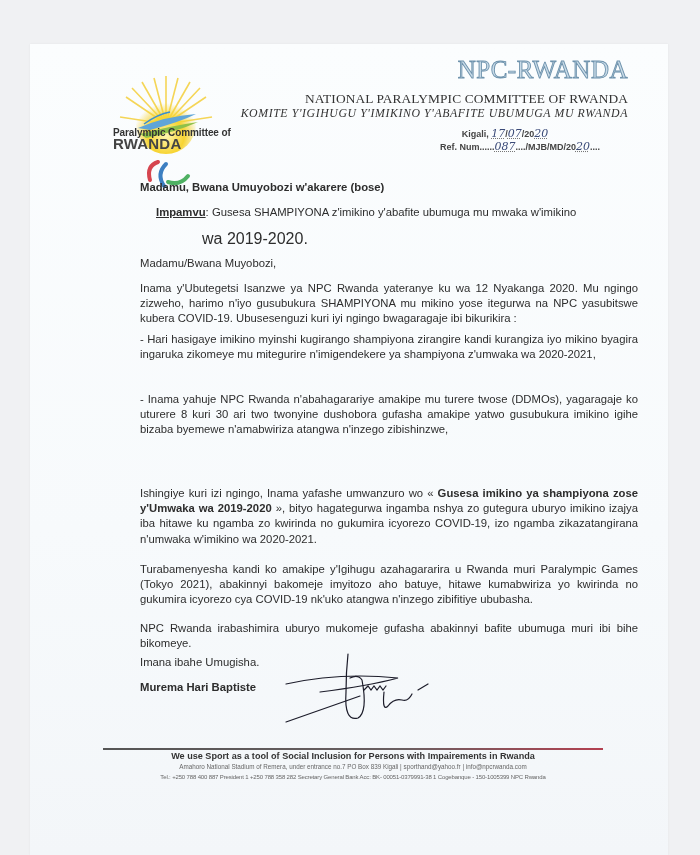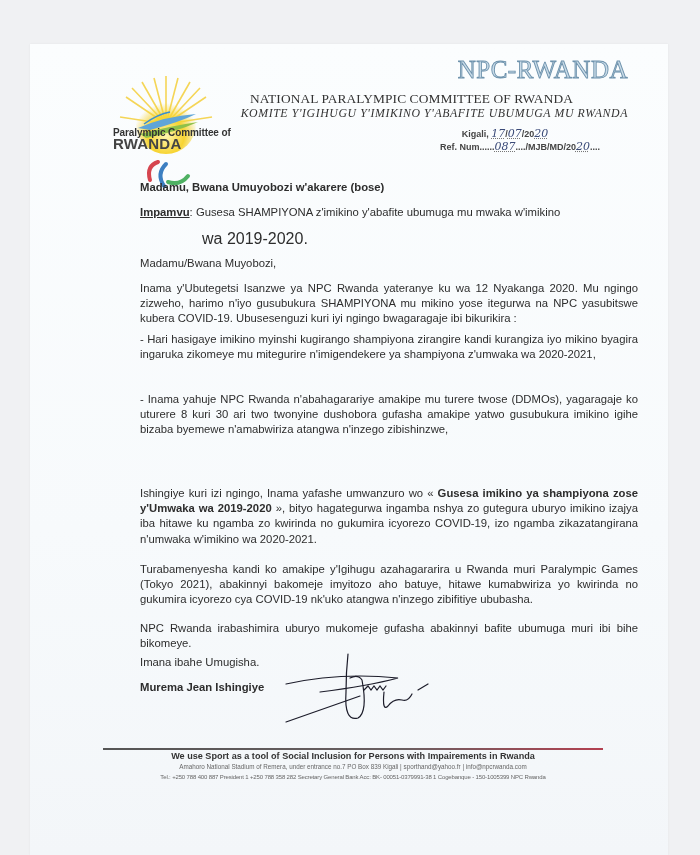--- a/index.html
+++ b/index.html
@@ -26,21 +26,21 @@
     font-size: 15px; font-weight: bold; color: #444; letter-spacing: 0.2px;
   }
   
   .org-title {
     position: absolute; left: 380px; top: 12px; width: 218px; text-align: right;
     font-family: "Liberation Serif", serif; font-size: 25px; letter-spacing: 0.5px;
     color: #c9dbe8;
     -webkit-text-stroke: 0.9px #6f93ad;
   }
   .org-full {
-    position: absolute; left: 220px; top: 47px; width: 378px; text-align: left;
+    position: absolute; left: 220px; top: 47px; width: 378px; text-align: right;
     font-family: "Liberation Serif", serif; font-size: 13.4px; color: #333; letter-spacing: 0.1px;
   }
   .org-kiny {
     position: absolute; left: 180px; top: 62px; width: 418px; text-align: right;
     font-family: "Liberation Serif", serif; font-size: 11.8px; font-style: italic; color: #333; letter-spacing: 0.6px;
   }
   .date-line {
     position: absolute; left: 380px; top: 83px; width: 190px; text-align: center;
     font-size: 9px; font-weight: bold; color: #444;
   }
@@ -48,21 +48,21 @@
     position: absolute; left: 380px; top: 96px; width: 190px; text-align: right;
     font-size: 9px; font-weight: bold; color: #444;
   }
   .hand { font-family: "DejaVu Serif", serif; font-style: italic; font-weight: normal; color: #3a4a78; font-size: 11px; text-decoration: underline dotted #777; }
 
   
   .txt { position: absolute; left: 110px; width: 498px; font-size: 11.3px; line-height: 15.2px; color: #2d2d2d; text-align: justify; }
   .bold { font-weight: bold; }
   .addressee { top: 136px; font-weight: bold; }
   .subject { top: 161px; }
-  .subject .lbl { font-weight: bold; text-decoration: underline; }
+  .subject .lbl { font-weight: bold; text-decoration: underline; margin-left: 16px; }
   .subject2 { position: absolute; left: 172px; top: 186px; font-size: 16px; color: #2d2d2d; }
   .greeting { top: 212px; }
   .p1 { top: 237px; }
   .p2 { top: 288px; }
   .p3 { top: 348px; }
   .p4 { top: 408px; }
   .p5 { top: 442px; }
   .p6 { top: 518px; }
   .p7 { top: 577px; }
   .closing { top: 611px; }
@@ -149,21 +149,21 @@
   <div class="txt greeting">Madamu/Bwana Muyobozi,</div>
   <div class="txt p1">Inama y'Ubutegetsi Isanzwe ya NPC Rwanda yateranye ku wa 12 Nyakanga 2020. Mu ngingo zizweho, harimo n'iyo gusubukura SHAMPIYONA mu mikino yose itegurwa na NPC yasubitswe kubera COVID-19. Ubusesenguzi kuri iyi ngingo bwagaragaje ibi bikurikira :</div>
   <div class="txt p2">- Hari hasigaye imikino myinshi kugirango shampiyona zirangire kandi kurangiza iyo mikino byagira ingaruka zikomeye mu mitegurire n'imigendekere ya shampiyona z'umwaka wa 2020-2021,</div>
   <div class="txt p3">- Inama yahuje NPC Rwanda n'abahagarariye amakipe mu turere twose (DDMOs), yagaragaje ko uturere 8 kuri 30 ari two twonyine dushobora gufasha amakipe yatwo gusubukura imikino igihe bizaba byemewe n'amabwiriza atangwa n'inzego zibishinzwe,</div>
   <div class="txt p5">
     <span>Ishingiye kuri izi ngingo, Inama yafashe umwanzuro wo « </span><span class="bold">Gusesa imikino ya shampiyona zose y'Umwaka wa 2019-2020</span><span> », bityo hagategurwa ingamba nshya zo gutegura uburyo imikino izajya iba hitawe ku ngamba zo kwirinda no gukumira icyorezo COVID-19, izo ngamba zikazatangirana n'umwaka w'imikino wa 2020-2021.</span>
   </div>
   <div class="txt p6">Turabamenyesha kandi ko amakipe y'Igihugu azahagararira u Rwanda muri Paralympic Games (Tokyo 2021), abakinnyi bakomeje imyitozo aho batuye, hitawe kumabwiriza yo kwirinda no gukumira icyorezo cya COVID-19 nk'uko atangwa n'inzego zibifitiye ububasha.</div>
   <div class="txt p7">NPC Rwanda irabashimira uburyo mukomeje gufasha abakinnyi bafite ubumuga muri ibi bihe bikomeye.</div>
   <div class="txt closing">Imana ibahe Umugisha.</div>
-  <div class="txt signer">Murema Jean Ishingiye</div>
+  <div class="txt signer">Murema Hari Baptiste</div>
 
   <svg class="signature" viewBox="0 0 180 78">
     <g fill="none" stroke="#1c1c2a" stroke-width="1.2" stroke-linecap="round">
       <path d="M6 32 Q60 20 118 26 Q88 34 40 40"></path>
       <path d="M68 2 Q66 20 66 40 Q64 70 78 66 Q88 60 82 28 Q78 22 70 26"></path>
       <path d="M84 38 l4 -4 l3 4 l3 -4 l3 4 l3 -4 l3 4 l3 -4"></path>
       <path d="M104 40 Q102 60 108 54 Q114 46 122 48 Q128 50 132 42"></path>
       <path d="M138 38 l10 -6"></path>
       <path d="M6 70 Q40 58 80 44"></path>
     </g>

